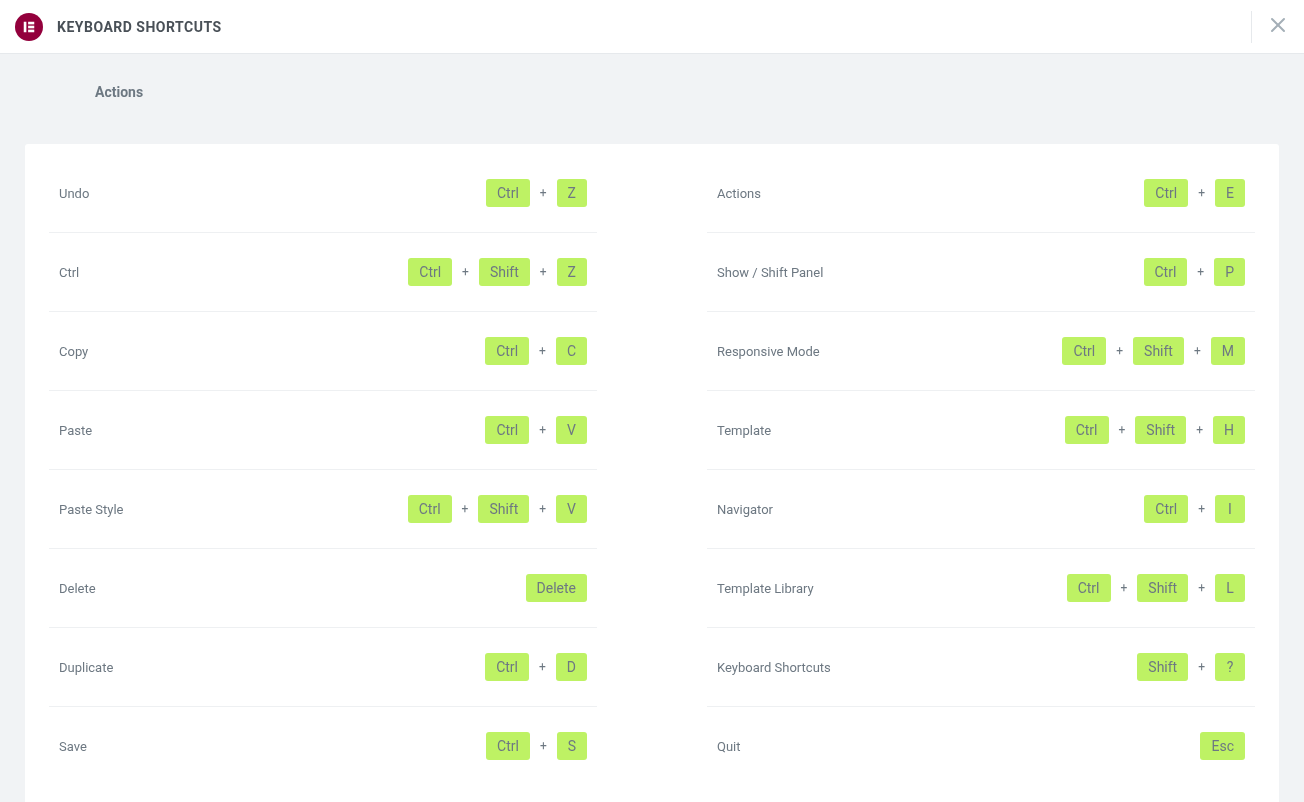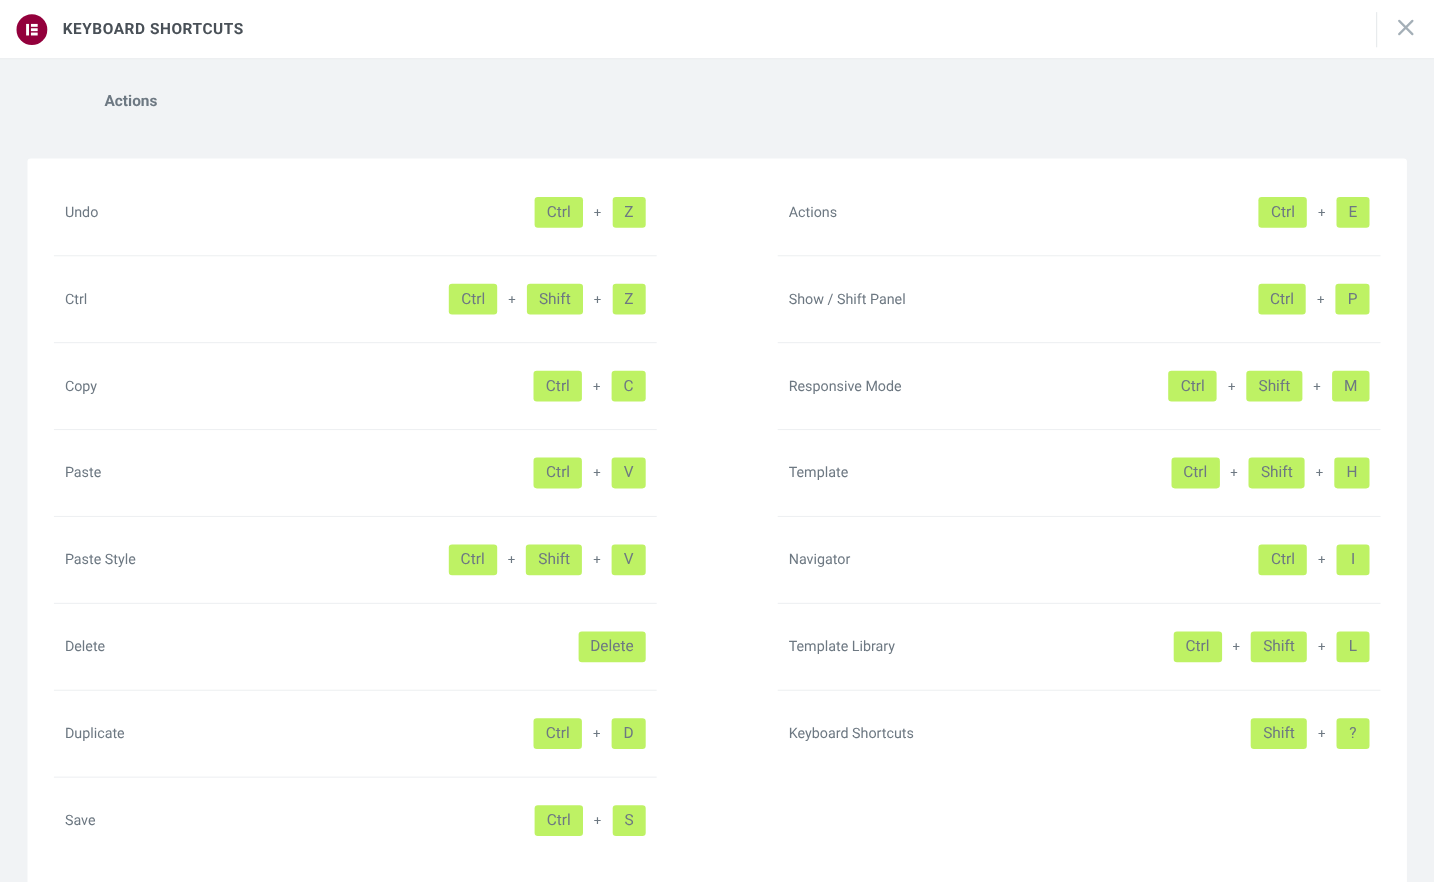--- a/index.html
+++ b/index.html
@@ -292,16 +292,22 @@
           </div>
         </div>
         <div class="row">
           <div class="row-label">Keyboard Shortcuts</div>
           <div class="keys">
             <span class="key">Shift</span>
             <span class="plus">+</span>
             <span class="key">?</span>
           </div>
         </div>
+        <div class="row">
+          <div class="row-label">Quit</div>
+          <div class="keys">
+            <span class="key">Esc</span>
+          </div>
+        </div>
       </div>
   </div>
 
 </div>
 
 </body></html>

